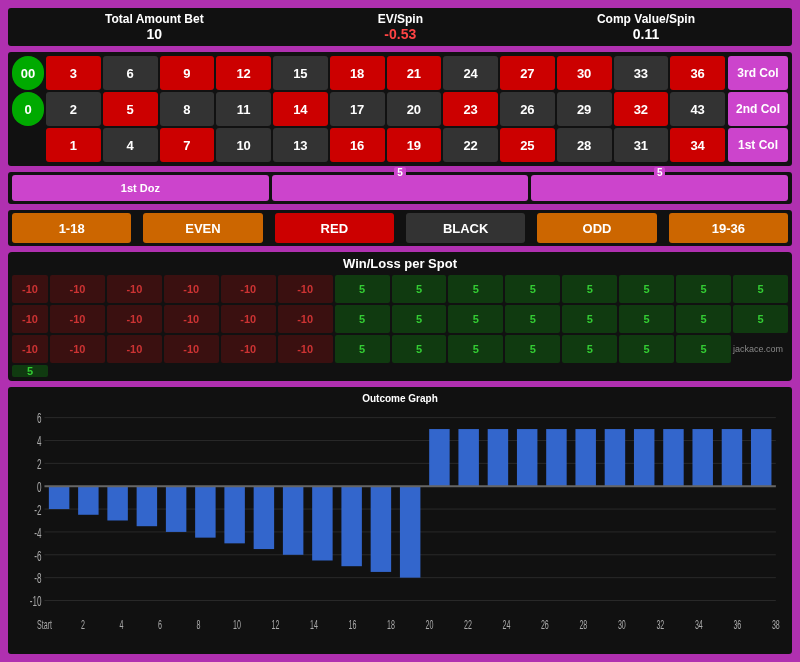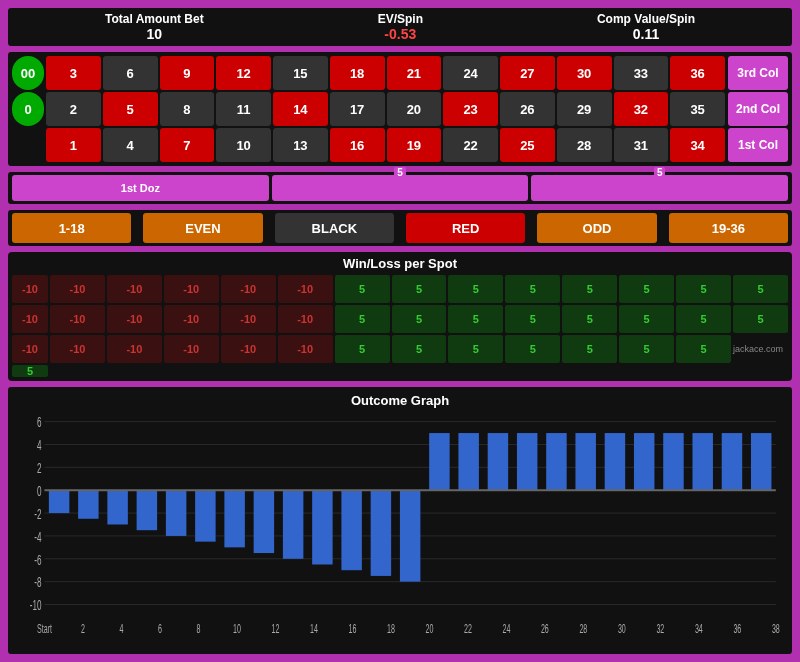--- a/index.html
+++ b/index.html
@@ -190,21 +190,21 @@
     
     .graph-section {
       background: #111;
       border-radius: 3px;
       padding: 6px;
       flex: 1;
     }
     .graph-title {
       color: white;
       text-align: center;
-      font-size: 13px;
+      font-size: 10px;
       font-weight: bold;
       margin-bottom: 4px;
     }
     .graph-area {
       width: 100%;
       height: calc(100% - 24px);
       position: relative;
     }
     svg.graph-svg {
       width: 100%;
@@ -254,21 +254,21 @@
         <div class="num-cell red">5</div>
         <div class="num-cell black">8</div>
         <div class="num-cell black">11</div>
         <div class="num-cell red">14</div>
         <div class="num-cell black">17</div>
         <div class="num-cell black">20</div>
         <div class="num-cell red">23</div>
         <div class="num-cell black">26</div>
         <div class="num-cell black">29</div>
         <div class="num-cell red">32</div>
-        <div class="num-cell black">35</div>
+        <div class="num-cell black">43</div>
         <div class="num-cell red">1</div>
         <div class="num-cell black">4</div>
         <div class="num-cell red">7</div>
         <div class="num-cell black">10</div>
         <div class="num-cell black">13</div>
         <div class="num-cell red">16</div>
         <div class="num-cell red">19</div>
         <div class="num-cell black">22</div>
         <div class="num-cell red">25</div>
         <div class="num-cell black">28</div>
@@ -288,22 +288,22 @@
       <span class="bet-badge">5</span>
     </div>
     <div class="dozen-cell">
       <span class="bet-badge">5</span>
     </div>
   </div>
 
   <div class="outside-row">
     <div class="outside-cell orange">1-18</div>
     <div class="outside-cell orange">EVEN</div>
+    <div class="outside-cell red">RED</div>
     <div class="outside-cell dark">BLACK</div>
-    <div class="outside-cell red">RED</div>
     <div class="outside-cell orange">ODD</div>
     <div class="outside-cell orange">19-36</div>
   </div>
 
   <div class="winloss-section">
     <div class="section-title">Win/Loss per Spot</div>
     <div class="winloss-grid" id="winloss-grid">
     <div class="wl-cell neg">-10</div>
         <div class="wl-cell neg">-10</div>
         <div class="wl-cell neg">-10</div>

